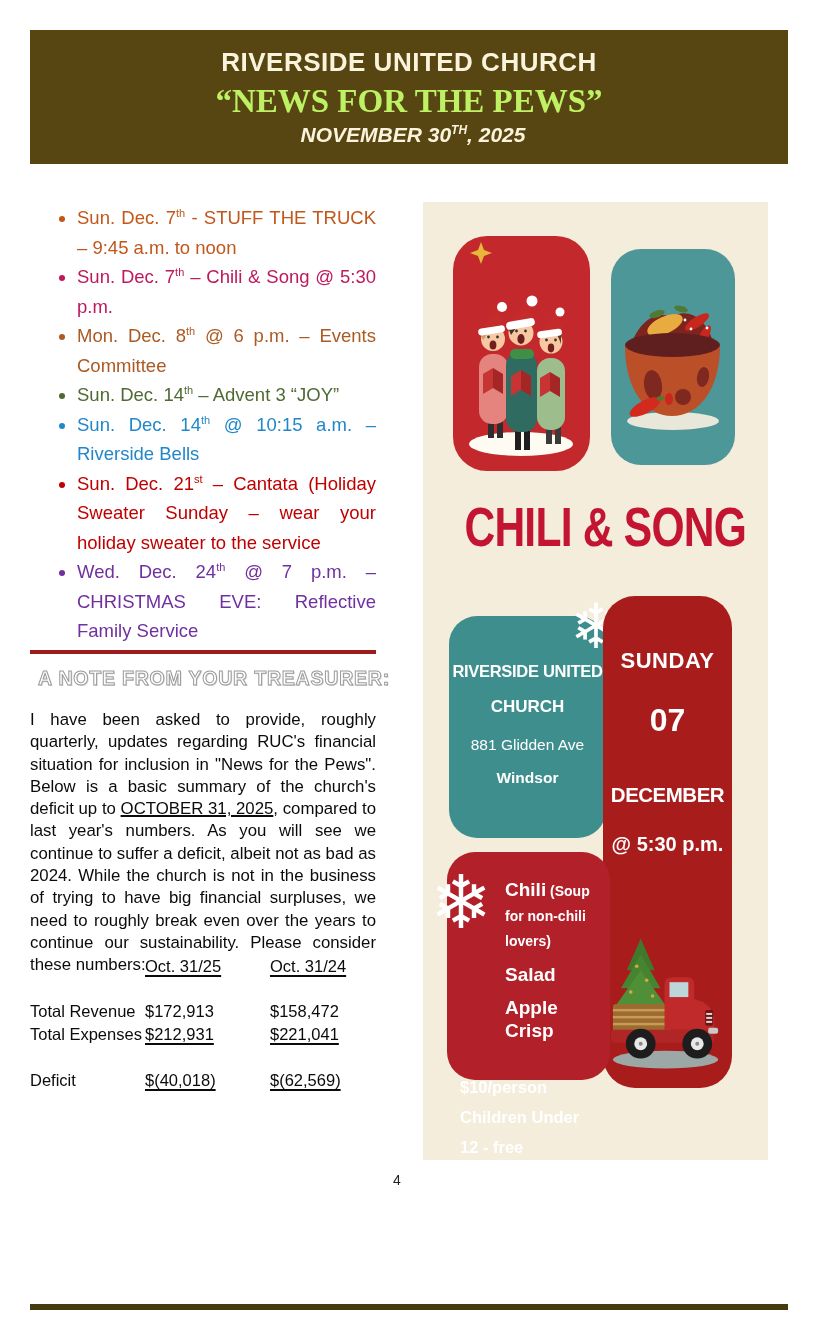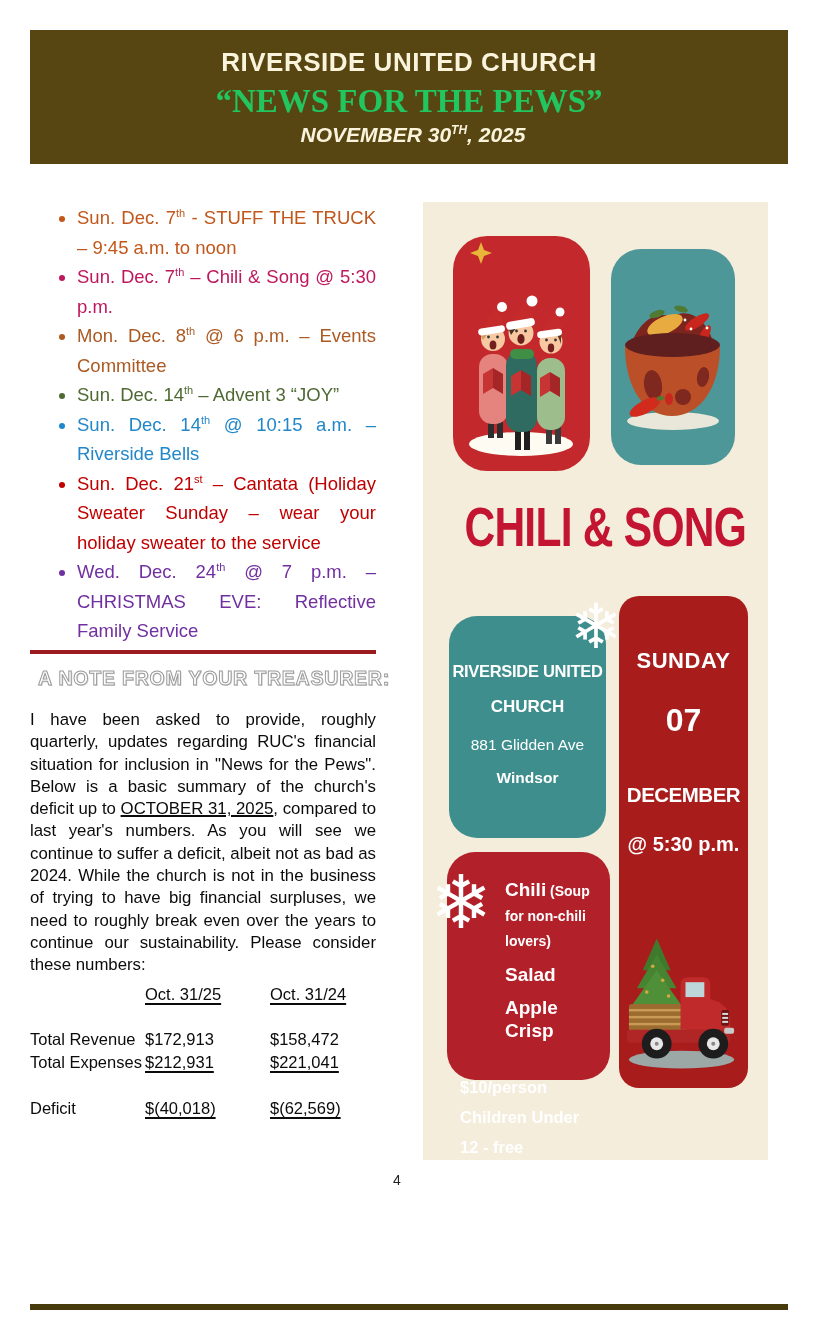--- a/index.html
+++ b/index.html
@@ -9,21 +9,21 @@
     background: #ffffff; overflow: hidden;
     font-family: "Liberation Sans", sans-serif;
   }
 
   
   .banner {
     position: absolute; left: 30px; top: 30px; width: 758px; height: 134px;
     background: #574612; text-align: center; color: #FBF4DC;
   }
   .banner-title { margin-top: 17px; font-size: 26px; font-weight: bold; letter-spacing: 0.5px; }
-  .banner-subtitle { margin-top: 5px; font-family: "Liberation Serif", serif; font-size: 33px; font-weight: bold; color: #22c55e; }
+  .banner-subtitle { margin-top: 5px; font-family: "Liberation Serif", serif; font-size: 33px; font-weight: bold; color: #bef264; }
   .banner-date { margin-top: 3px; font-size: 21px; font-weight: bold; font-style: italic; padding-left: 8px; }
   .banner-date sup { font-size: 12px; }
 
   
   .left-col { position: absolute; left: 30px; top: 203px; width: 346px; height: 1010px; }
   #events-list { list-style: disc; padding-left: 47px; margin: 0; }
   #events-list li { font-size: 18.5px; line-height: 29.5px; text-align: justify; }
   #events-list li sup { font-size: 11px; line-height: 0; }
 
   .red-rule { position: absolute; left: 0; top: 447px; width: 346px; height: 4px; background: #9C1B1E; }
@@ -35,21 +35,21 @@
     text-shadow: 1px 1px 0 #d8d8d8;
     white-space: nowrap;
   }
 
   .treasurer-para {
     position: absolute; left: 0; top: 506px; width: 346px;
     font-size: 16.8px; line-height: 22.3px; text-align: justify; color: #0b0b0b;
   }
   .u-inline { text-decoration: underline; text-decoration-thickness: 1.5px; }
 
-  .fin { position: absolute; left: 0; top: 780px; width: 346px; font-size: 16.5px; color: #0b0b0b; }
+  .fin { position: absolute; left: 0; top: 752px; width: 346px; font-size: 16.5px; color: #0b0b0b; }
   .fin-row { display: grid; grid-template-columns: 115px 125px auto; line-height: 23px; }
   .fin-head { margin-bottom: 22px; }
   .fin-deficit { margin-top: 23px; }
   .u  { text-decoration: underline; text-decoration-thickness: 1.8px; text-underline-offset: 3px; justify-self: start; }
   .u2 { text-decoration: underline; text-decoration-thickness: 2px;   text-underline-offset: 3px; justify-self: start; }
 
   
   .flyer { position: absolute; left: 423px; top: 202px; width: 345px; height: 958px; background: #F4EDDB; }
   .card { position: absolute; }
   .carolers-card { left: 30px; top: 34px; width: 137px; height: 235px; border-radius: 34px; background: #C3282C; overflow: hidden; }
@@ -62,21 +62,21 @@
   }
 
   .church-card { left: 26px; top: 414px; width: 157px; height: 222px; border-radius: 28px; background: #3F8E8E;
                  color: #ffffff; text-align: center; }
   .church-card .snow { position: absolute; right: -16px; top: -20px; font-size: 62px; color: #ffffff; line-height: 1; }
   .church-l1 { margin-top: 46px; font-size: 16.5px; font-weight: bold; letter-spacing: -0.3px; }
   .church-l2 { margin-top: 16px; font-size: 17px; font-weight: bold; }
   .church-l3 { margin-top: 19px; font-size: 15.5px; font-weight: normal; }
   .church-l4 { margin-top: 15px; font-size: 15.5px; font-weight: bold; }
 
-  .sunday-card { left: 196px; top: 394px; width: 129px; height: 492px; border-radius: 20px; background: #A81C1C;
+  .sunday-card { left: 180px; top: 394px; width: 129px; height: 492px; border-radius: 32px; background: #A81C1C;
                  color: #ffffff; text-align: center; }
   .sun-day   { margin-top: 52px; font-size: 22px; font-weight: bold; letter-spacing: 0.5px; }
   .sun-num   { margin-top: 28px; font-size: 32px; font-weight: bold; }
   .sun-month { margin-top: 44px; font-size: 20.5px; font-weight: bold; letter-spacing: -0.5px; }
   .sun-time  { margin-top: 26px; font-size: 20px; font-weight: bold; }
   .truck-wrap { position: absolute; left: 0; bottom: 6px; width: 129px; height: 152px; }
 
   .menu-card { left: 24px; top: 650px; width: 163px; height: 228px; border-radius: 28px; background: #B2202A;
                color: #ffffff; }
   .menu-card .snow { position: absolute; left: -17px; top: 14px; font-size: 74px; color: #ffffff; line-height: 1; }

